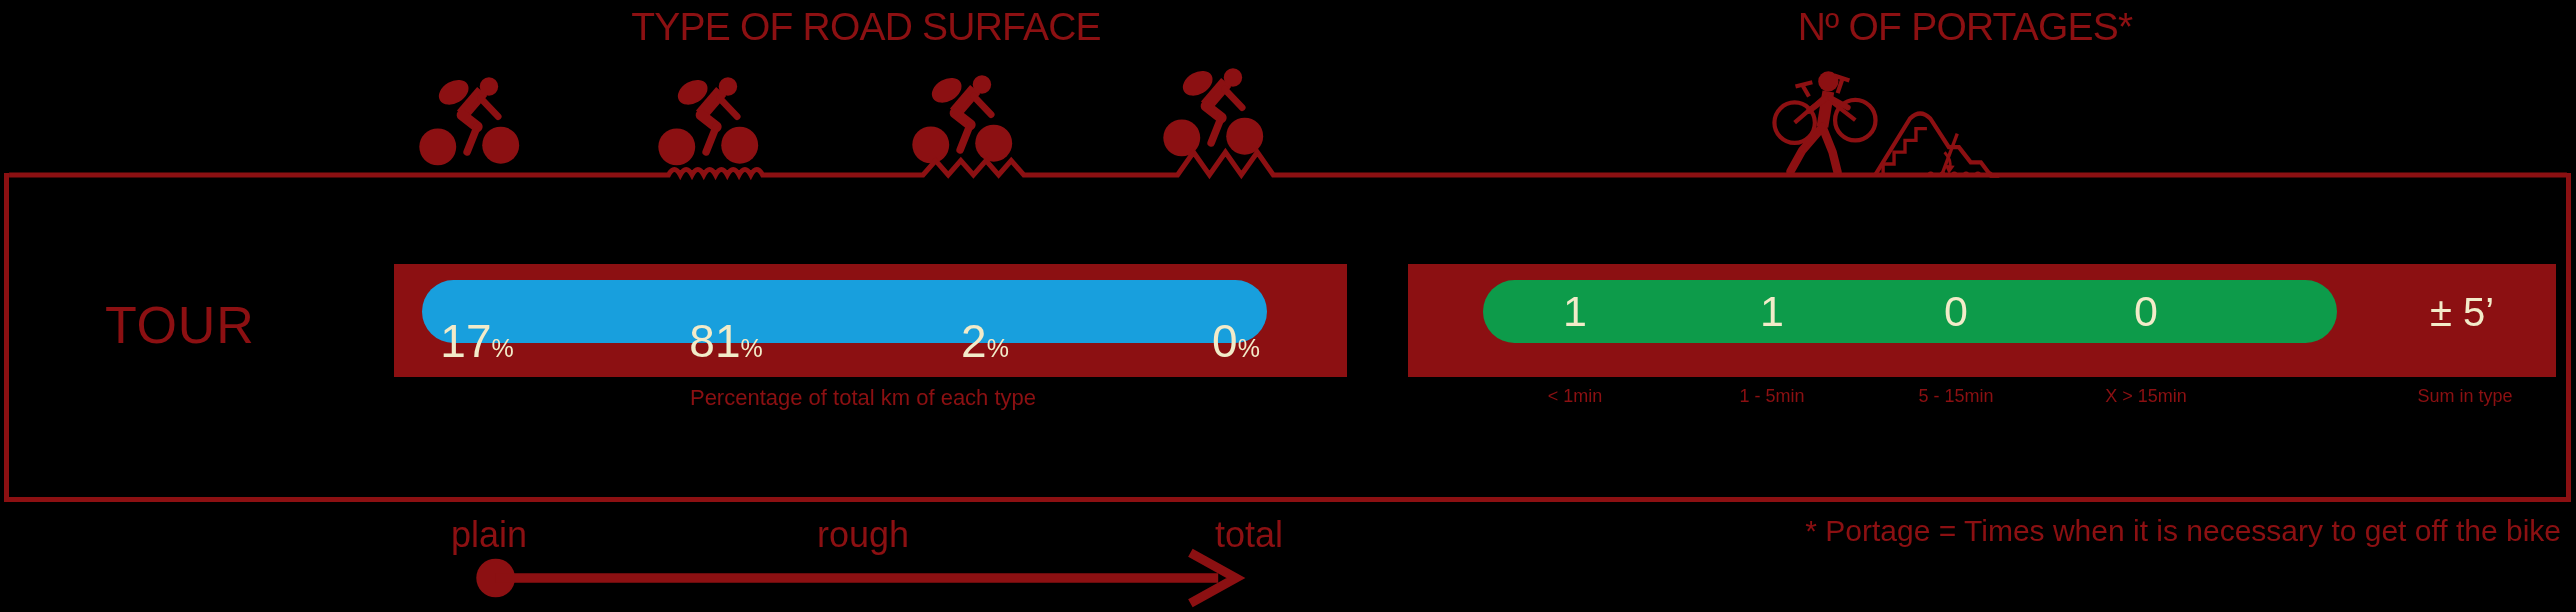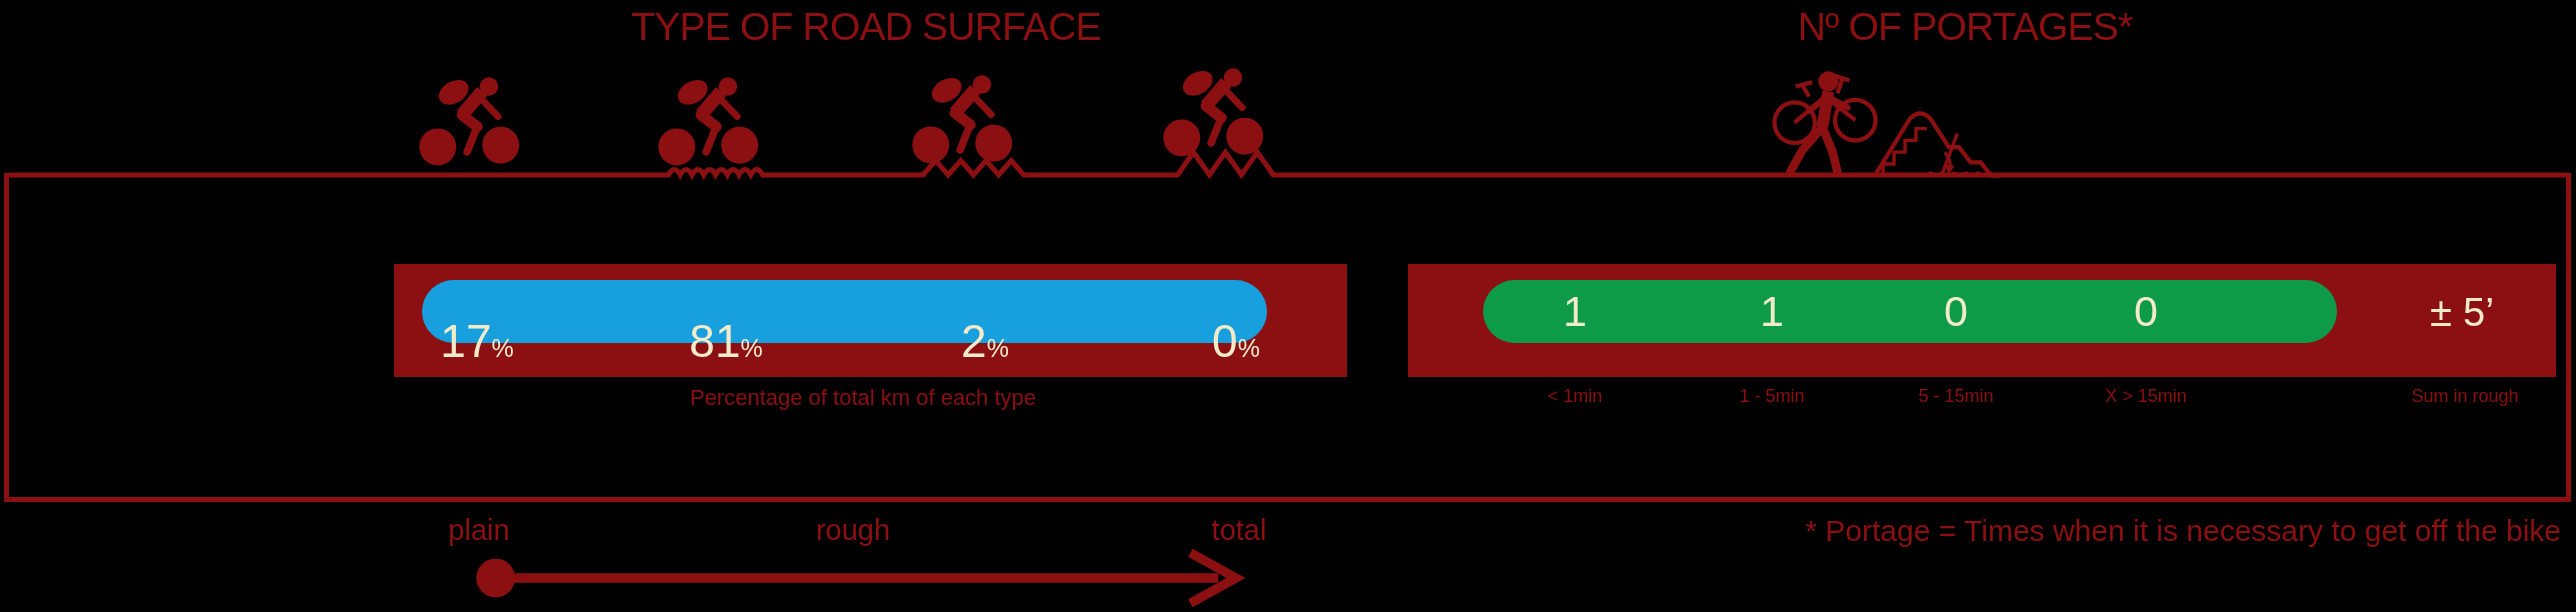--- a/index.html
+++ b/index.html
@@ -24,21 +24,21 @@
   .pct .unit{font-size:25px;font-weight:400;}
   .cnt{position:absolute;top:287px;transform:translateX(-50%);color:var(--cream);
           font-size:43px;font-weight:400;}
   .sum{position:absolute;top:290px;transform:translateX(-50%);color:var(--cream);
           font-size:40px;font-weight:400;white-space:nowrap;}
   .caption{position:absolute;transform:translateX(-50%);color:var(--red);white-space:nowrap;}
   .surface-caption{left:863px;top:385px;font-size:22px;}
   .plabel{position:absolute;top:386px;transform:translateX(-50%);color:var(--red);
           font-size:18px;white-space:nowrap;}
   .slabel{position:absolute;top:514px;transform:translateX(-50%);color:var(--red);
-          font-size:29px;white-space:nowrap;}
+          font-size:36px;white-space:nowrap;margin-left:10px;}
   .footnote{position:absolute;left:1804px;top:514px;width:757px;text-align:right;
           color:var(--red);font-size:30px;white-space:nowrap;}
   svg{display:block;overflow:visible;}
 </style>
 </head>
 <body>
 
 <div class="canvas">
 
   <svg width="0" height="0" aria-hidden="true">
@@ -103,20 +103,21 @@
   <svg class="abs" style="left:0;top:143px;color:var(--red)" width="2576" height="42" viewBox="0 0 3055 50">
     <path fill="none" stroke="currentColor" stroke-width="6" d="M5 38 H790
       q7 -13 14 0 q7 -13 14 0 q7 -13 14 0 q7 -13 14 0 q7 -13 14 0 q7 -13 14 0 q7 -13 14 0 q7 -13 14 0
       H1093 l15 -17 l15 17 l15 -17 l15 17 l15 -17 l15 17 l15 -17 l15 17
       H1396 l19 -27 l19 27 l19 -27 l19 27 l19 -27 l19 27
       H3050"></path>
   </svg>
 
   <div class="main-box"></div>
 
+  <div class="tour-label">TOUR</div>
 
   <div class="bar surface-bar"></div>
   <div class="pill blue-pill"></div>
   <div class="pct" style="left:477px">
     <span class="num">17</span><span class="unit">%</span>
   </div>
   <div class="pct" style="left:726px">
     <span class="num">81</span><span class="unit">%</span>
   </div>
   <div class="pct" style="left:985px">
@@ -132,21 +133,21 @@
   <div class="cnt" style="left:1575px">1</div>
   <div class="cnt" style="left:1772px">1</div>
   <div class="cnt" style="left:1956px">0</div>
   <div class="cnt" style="left:2146px">0</div>
   <div class="sum" style="left:2462px">± 5’</div>
 
   <div class="plabel" style="left:1575px">&lt; 1min</div>
   <div class="plabel" style="left:1772px">1 - 5min</div>
   <div class="plabel" style="left:1956px">5 - 15min</div>
   <div class="plabel" style="left:2146px">X &gt; 15min</div>
-  <div class="plabel" style="left:2465px">Sum in rough</div>
+  <div class="plabel" style="left:2465px">Sum in type</div>
 
   <div class="slabel" style="left:479px">plain</div>
   <div class="slabel" style="left:853px">rough</div>
   <div class="slabel" style="left:1239px">total</div>
 
   <svg class="abs" style="left:464px;top:546px;color:var(--red)" width="801" height="64" viewBox="0 0 950 76">
     <circle cx="37" cy="38" r="23" fill="currentColor"></circle>
     <path d="M37 38 H895" stroke="currentColor" stroke-width="11" fill="none"></path>
     <path d="M862 8 L916 38 L862 68" stroke="currentColor" stroke-width="11" fill="none"></path>
   </svg>

